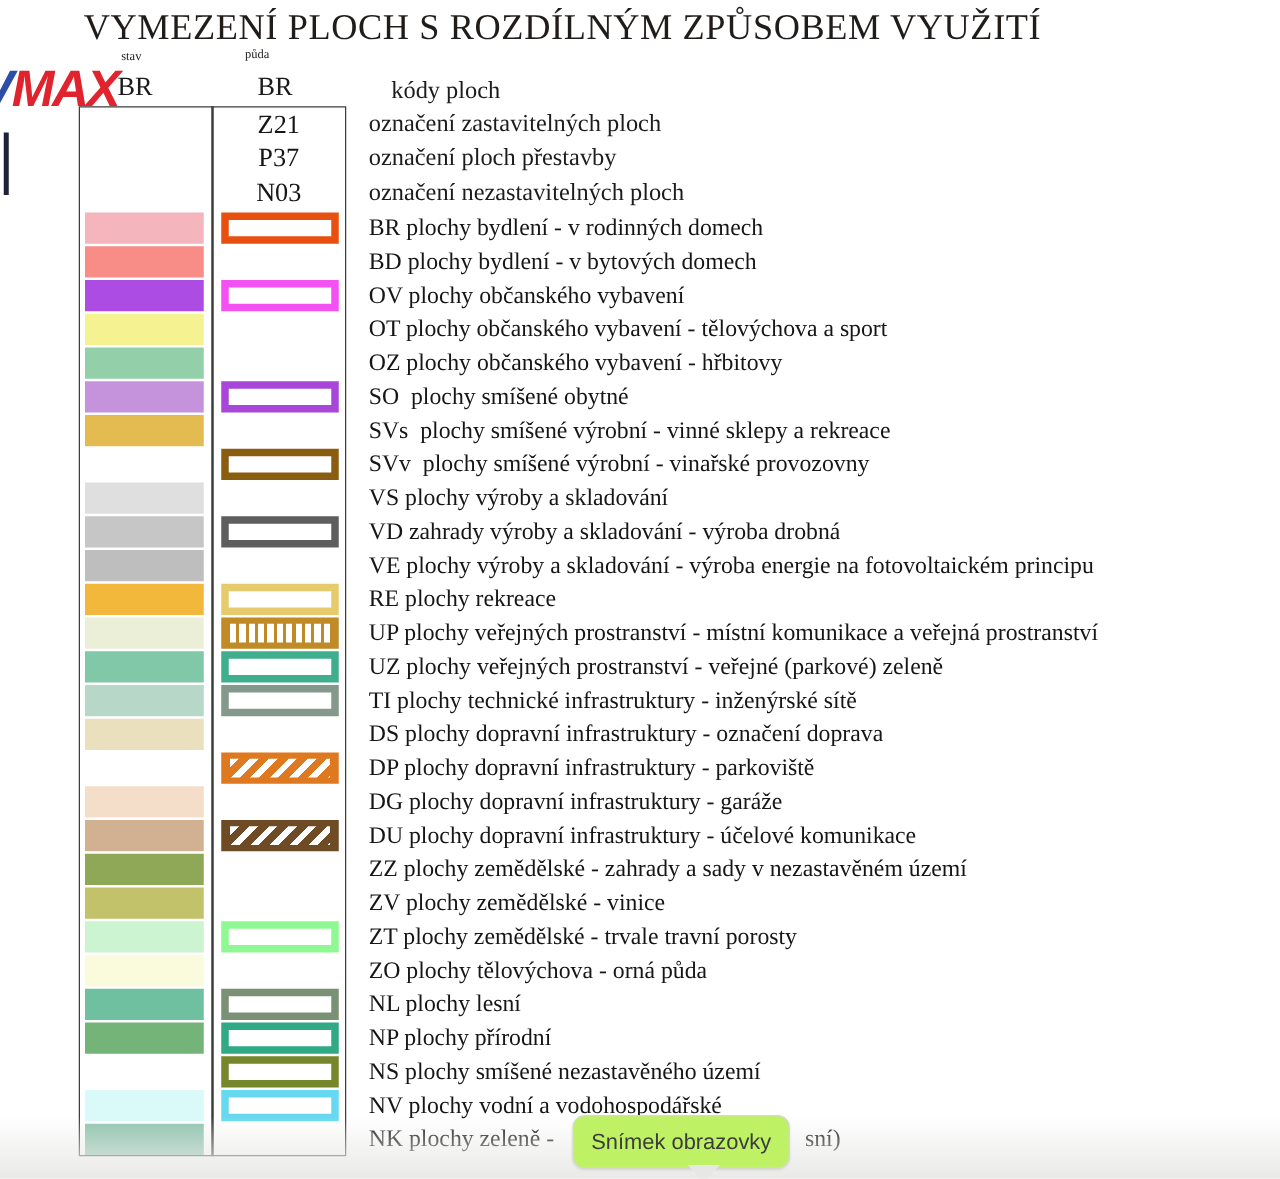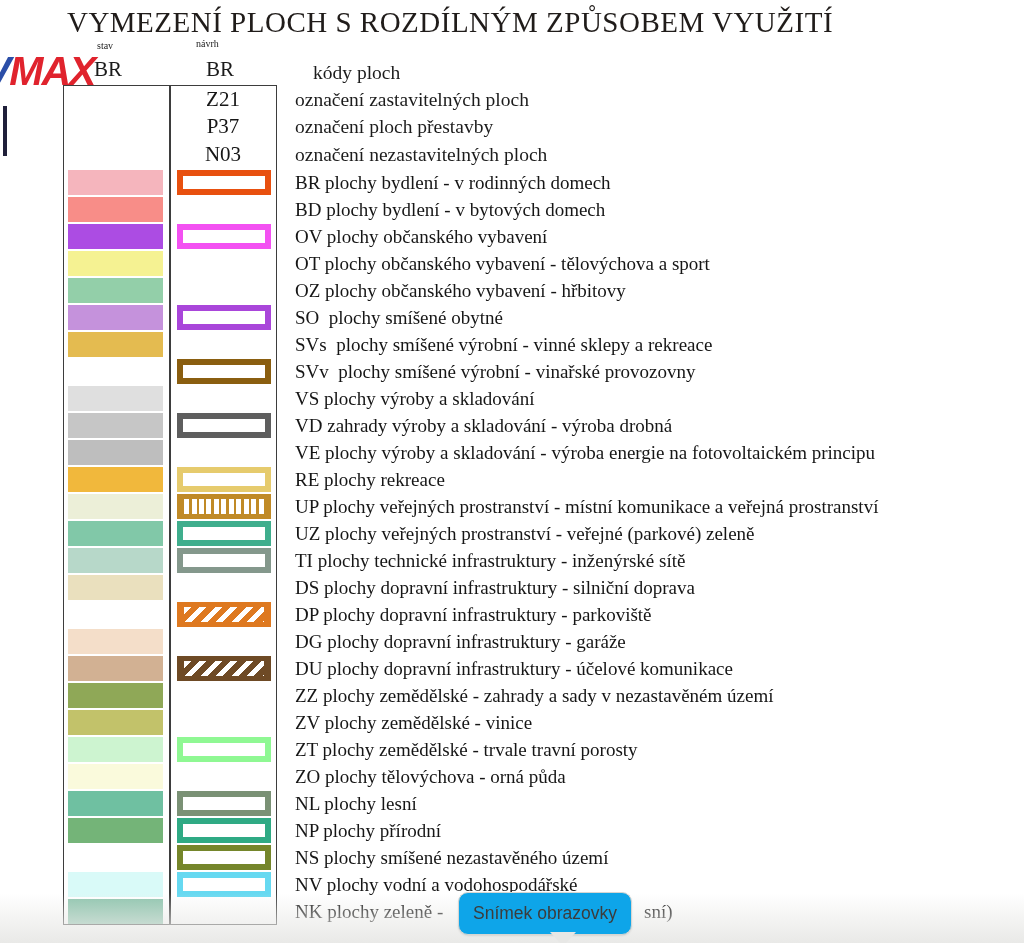--- a/index.html
+++ b/index.html
@@ -107,21 +107,21 @@
 <body>
 
 <div class="page-title">VYMEZENÍ PLOCH S ROZDÍLNÝM ZPŮSOBEM VYUŽITÍ</div>
 
 <div class="logo">
   <span class="logo-v" style="color: rgb(43, 78, 168);">V</span><span class="logo-max" style="color: rgb(224, 35, 45);">MAX</span>
 </div>
 <div class="edge-mark"></div>
 
 <div class="col-small" style="left:97px; top:40px;">stav</div>
-<div class="col-small" style="left:196px; top:38px;">návrh</div>
+<div class="col-small" style="left:196px; top:38px;">půda</div>
 <div class="col-code" style="left:94px; top:57px;">BR</div>
 <div class="col-code" style="left:206px; top:57px;">BR</div>
 <div class="codes-caption">kódy ploch</div>
 
 <div class="legend-box"></div>
 <div class="legend-divider"></div>
 
 <div class="desig-code" style="top:86px;">Z21</div>
 <div class="desig-label" style="top:86px;">označení zastavitelných ploch</div>
 <div class="desig-code" style="top:113px;">P37</div>
@@ -164,21 +164,21 @@
       <div class="hatch-inner" style="background: repeating-linear-gradient(90deg, rgb(255, 255, 255) 0px, rgb(255, 255, 255) 5px, rgb(192, 138, 38) 5px, rgb(192, 138, 38) 7.5px);"></div>
     </div>
     <div class="row-label" style="top: 494px;">UP plochy veřejných prostranství - místní komunikace a veřejná prostranství</div>
     <div class="swatch fill" style="left: 68px; top: 521px; width: 95px; background: rgb(129, 200, 168);"></div>
     <div class="swatch outline" style="left: 177px; top: 521px; width: 94px; border: 6px solid rgb(63, 174, 141);"></div>
     <div class="row-label" style="top: 521px;">UZ plochy veřejných prostranství - veřejné (parkové) zeleně</div>
     <div class="swatch fill" style="left: 68px; top: 548px; width: 95px; background: rgb(183, 216, 201);"></div>
     <div class="swatch outline" style="left: 177px; top: 548px; width: 94px; border: 6px solid rgb(132, 152, 140);"></div>
     <div class="row-label" style="top: 548px;">TI plochy technické infrastruktury - inženýrské sítě</div>
     <div class="swatch fill" style="left: 68px; top: 575px; width: 95px; background: rgb(234, 224, 190);"></div>
-    <div class="row-label" style="top: 575px;">DS plochy dopravní infrastruktury - silniční doprava</div>
+    <div class="row-label" style="top: 575px;">DS plochy dopravní infrastruktury - označení doprava</div>
     <div class="swatch dhatch" style="left: 177px; top: 602px; width: 94px; background: rgb(222, 121, 32);">
       <div class="hatch-inner" style="background: repeating-linear-gradient(135deg, rgb(255, 255, 255) 0px, rgb(255, 255, 255) 5px, rgb(222, 121, 32) 5px, rgb(222, 121, 32) 11px);"></div>
     </div>
     <div class="row-label" style="top: 602px;">DP plochy dopravní infrastruktury - parkoviště</div>
     <div class="swatch fill" style="left: 68px; top: 629px; width: 95px; background: rgb(244, 222, 201);"></div>
     <div class="row-label" style="top: 629px;">DG plochy dopravní infrastruktury - garáže</div>
     <div class="swatch fill" style="left: 68px; top: 656px; width: 95px; background: rgb(210, 177, 147);"></div>
     <div class="swatch dhatch" style="left: 177px; top: 656px; width: 94px; background: rgb(110, 74, 37);">
       <div class="hatch-inner" style="background: repeating-linear-gradient(135deg, rgb(255, 255, 255) 0px, rgb(255, 255, 255) 5px, rgb(110, 74, 37) 5px, rgb(110, 74, 37) 11px);"></div>
     </div>
@@ -204,16 +204,16 @@
     <div class="swatch outline" style="left: 177px; top: 872px; width: 94px; border: 6px solid rgb(102, 217, 241);"></div>
     <div class="row-label" style="top: 872px;">NV plochy vodní a vodohospodářské</div>
     <div class="swatch fill" style="left: 68px; top: 899px; width: 95px; background: rgb(143, 197, 174);"></div>
     <div class="row-label" style="top: 899px;">NK plochy zeleně -</div>
   </div>
 
 <div class="nk-suffix">sní)</div>
 
 <div class="bottom-fade"></div>
 
-<div class="screenshot-tooltip" style="background: #0ea5e9; color: rgb(60, 60, 60);">
+<div class="screenshot-tooltip" style="background: #bef264; color: rgb(60, 60, 60);">
   <span>Snímek obrazovky</span>
 </div>
 <div class="tooltip-tail" style="background: rgb(231, 231, 229);"></div>
 
 </body></html>

